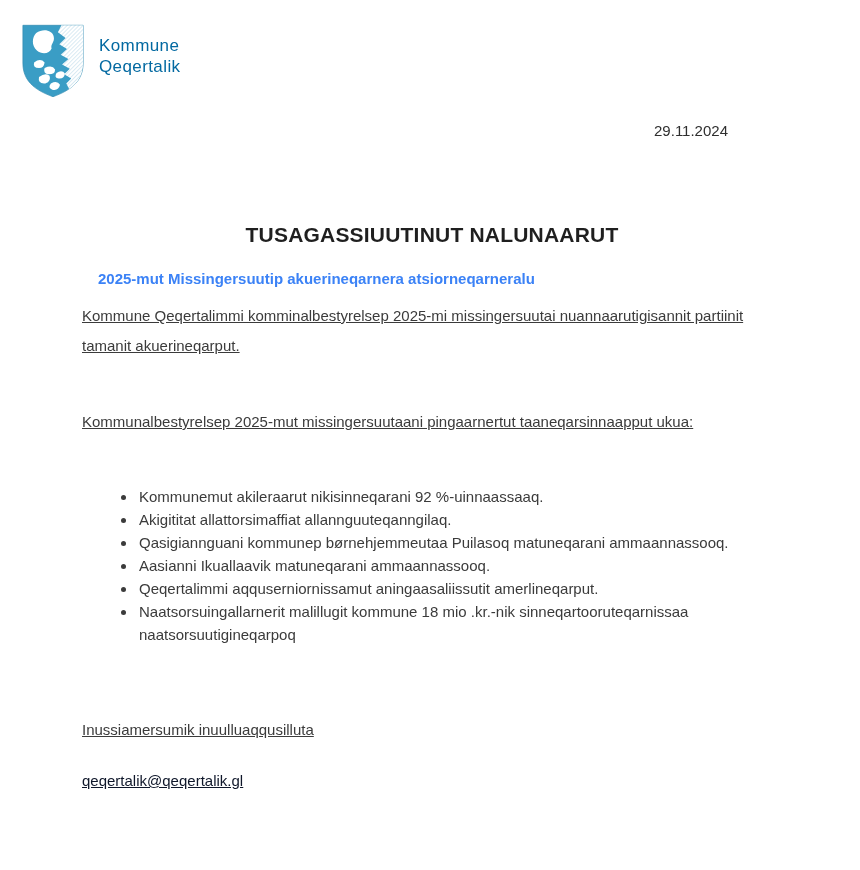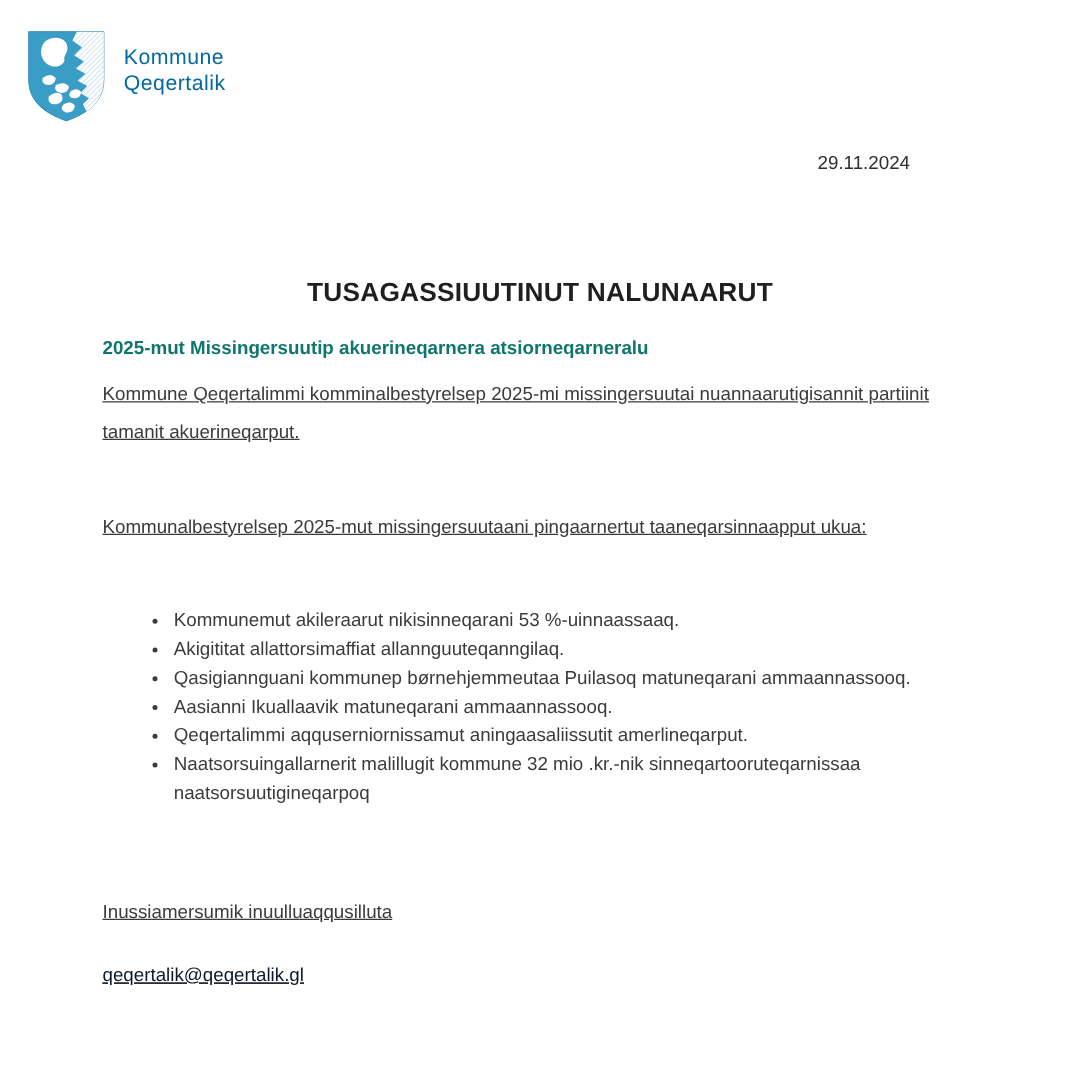--- a/index.html
+++ b/index.html
@@ -52,24 +52,24 @@
   }
   .doc-title {
     margin: 84px 0 0 0;
     text-align: center;
     font-size: 21px;
     font-weight: bold;
     color: #1f1f1f;
     letter-spacing: 0.2px;
   }
   .doc-subtitle {
-    margin: 23px 0 0 0;
+    margin: 23px 0 0 16px;
     font-size: 15px;
     font-weight: bold;
-    color: #0f766e;
+    color: #3b82f6;
   }
   .para { margin: 0; line-height: 30px; text-decoration: underline; }
   .p1 { margin-top: 14px; }
   .p2 { margin-top: 50px; line-height: 22px; }
   ul.bullet-list {
     margin: 52px 0 0 0;
     padding-left: 55px;
     line-height: 23px;
   }
   ul.bullet-list li {
@@ -128,31 +128,31 @@
     <p class="doc-title">TUSAGASSIUUTINUT NALUNAARUT</p>
 
     <p class="doc-subtitle">2025-mut Missingersuutip akuerineqarnera atsiorneqarneralu</p>
 
     <p class="para p1">Kommune Qeqertalimmi komminalbestyrelsep 2025-mi missingersuutai nuannaarutigisannit partiinit tamanit akuerineqarput.</p>
 
     <p class="para p2">Kommunalbestyrelsep 2025-mut missingersuutaani pingaarnertut taaneqarsinnaapput ukua:</p>
 
     <ul class="bullet-list">
 
-        <li>Kommunemut akileraarut nikisinneqarani 53 %-uinnaassaaq.</li>
+        <li>Kommunemut akileraarut nikisinneqarani 92 %-uinnaassaaq.</li>
 
         <li>Akigititat allattorsimaffiat allannguuteqanngilaq.</li>
 
         <li>Qasigiannguani kommunep børnehjemmeutaa Puilasoq matuneqarani ammaannassooq.</li>
 
         <li>Aasianni Ikuallaavik matuneqarani ammaannassooq.</li>
 
         <li>Qeqertalimmi aqquserniornissamut aningaasaliissutit amerlineqarput.</li>
 
-        <li>Naatsorsuingallarnerit malillugit kommune 32 mio .kr.-nik sinneqartooruteqarnissaa naatsorsuutigineqarpoq</li>
+        <li>Naatsorsuingallarnerit malillugit kommune 18 mio .kr.-nik sinneqartooruteqarnissaa naatsorsuutigineqarpoq</li>
       </ul>
 
 
     <p class="para signoff">Inussiamersumik inuulluaqqusilluta</p>
 
     <p class="para email-line">
       <a class="email-link" href="#">qeqertalik@qeqertalik.gl</a>
     </p>
 
   </div>

